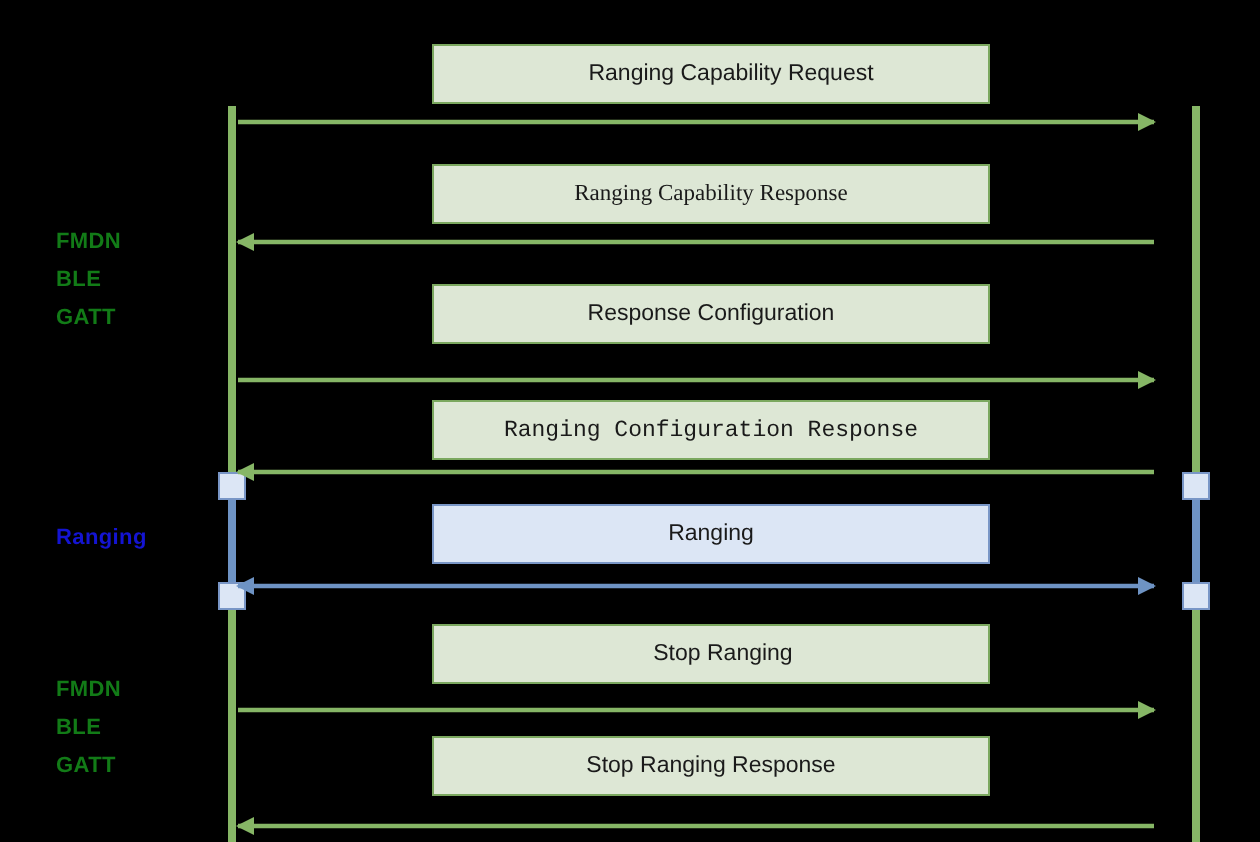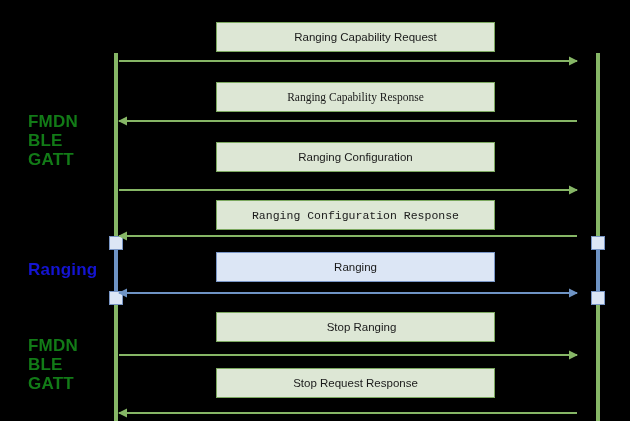--- a/index.html
+++ b/index.html
@@ -46,21 +46,21 @@
   #activation-node-left-end    { left: 109px; top: 291px; }
   #activation-node-right-start { left: 591px; top: 236px; }
   #activation-node-right-end   { left: 591px; top: 291px; }
 
   
   .phase-label {
     position: absolute;
     left: 28px;
     width: 76px;
     text-align: left;
-    font-size: 17px;
+    font-size: 11px;
     font-weight: bold;
     line-height: 19px;
     letter-spacing: 0.2px;
     white-space: pre-line;
   }
   .phase-label.green { color: #127b17; }
   .phase-label.blue  { color: #1414d2; }
   #phase-label-gatt-top    { top: 112px; }
   #phase-label-ranging     { top: 260px; }
   #phase-label-gatt-bottom { top: 336px; }
@@ -132,21 +132,21 @@
       <div class="message-box green" style="top: 82px; font-family: Liberation Serif, serif;">
         <span>Ranging Capability Response</span>
       </div>
       <div class="arrow-line" style="top: 114px;">
         <svg width="464" height="14">
           <line x1="3" y1="7" x2="461" y2="7" stroke="#86b666" stroke-width="2.2"></line>
           <path d="M2 7 L11 2.5 L11 11.5 Z" fill="#86b666"></path>
         </svg>
       </div>
       <div class="message-box green" style="top: 142px;">
-        <span>Ranging Configuration</span>
+        <span>Response Configuration</span>
       </div>
       <div class="arrow-line" style="top: 183px;">
         <svg width="464" height="14">
           <line x1="3" y1="7" x2="461" y2="7" stroke="#86b666" stroke-width="2.2"></line>
           <path d="M462 7 L453 2.5 L453 11.5 Z" fill="#86b666"></path>
         </svg>
       </div>
       <div class="message-box green" style="top: 200px; font-family: Liberation Mono, monospace;">
         <span>Ranging Configuration Response</span>
       </div>
@@ -169,21 +169,21 @@
       <div class="message-box green" style="top: 312px; padding-left: 12px;">
         <span>Stop Ranging</span>
       </div>
       <div class="arrow-line" style="top: 348px;">
         <svg width="464" height="14">
           <line x1="3" y1="7" x2="461" y2="7" stroke="#86b666" stroke-width="2.2"></line>
           <path d="M462 7 L453 2.5 L453 11.5 Z" fill="#86b666"></path>
         </svg>
       </div>
       <div class="message-box green" style="top: 368px;">
-        <span>Stop Request Response</span>
+        <span>Stop Ranging Response</span>
       </div>
       <div class="arrow-line" style="top: 406px;">
         <svg width="464" height="14">
           <line x1="3" y1="7" x2="461" y2="7" stroke="#86b666" stroke-width="2.2"></line>
           <path d="M2 7 L11 2.5 L11 11.5 Z" fill="#86b666"></path>
         </svg>
       </div>
     </div>
 
 </div>

